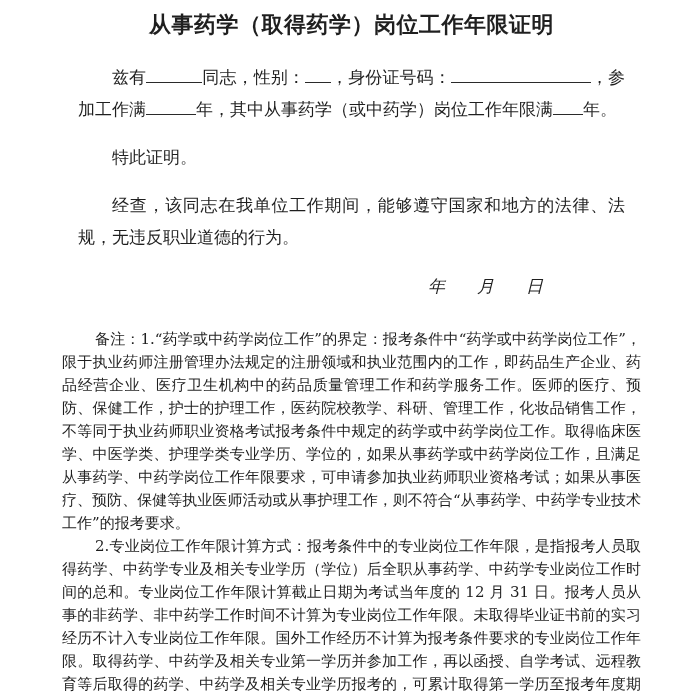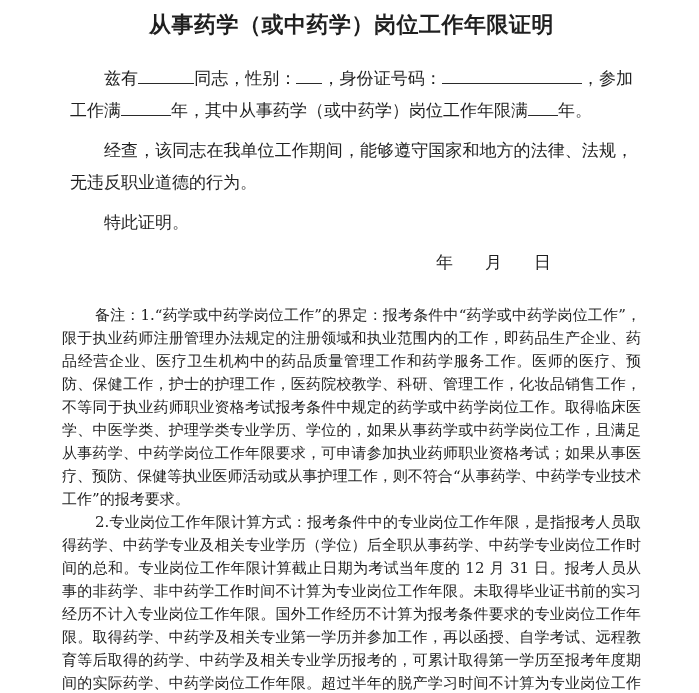--- a/index.html
+++ b/index.html
@@ -25,74 +25,76 @@
     font-weight: bold;
     font-family: "DejaVu Sans", "Liberation Sans", sans-serif;
     letter-spacing: 0.5px;
   }
   .body-text {
     font-size: 17px;
     line-height: 32px;
     text-align: justify;
   }
   .para {
-    margin: 8px;
+    margin: 16px;
     text-indent: 2em;
+    font-family: Liberation Serif, serif;
   }
   .seg { display: inline; }
   .blank {
     display: inline-block;
     border-bottom: 1px solid #2a2a2a;
     height: 16px;
     vertical-align: baseline;
   }
   .blank-name   { width: 56px; }
   .blank-gender { width: 26px; }
   .blank-id     { width: 140px; }
   .blank-years  { width: 50px; }
   .blank-pharm  { width: 30px; }
   .sig-line {
     margin: 0;
     line-height: 32px;
     padding-left: 262px;
     text-indent: 0;
   }
   .date-line {
-    margin: 8px;
+    margin: 0;
     line-height: 32px;
     padding-left: 366px;
     text-indent: 0;
+    font-style: italic;
   }
   .date-line .date-part { margin-right: 32px; }
   .date-line .date-part:last-child { margin-right: 0; }
   .notes {
     margin-top: 26px;
     font-size: 15px;
     line-height: 23px;
     text-align: justify;
   }
   .note {
     margin: 0;
     text-indent: 2.2em;
   }
 </style>
 </head>
 <body>
 
 <div class="page">
 
-  <h1 class="title">从事药学（或中药学）岗位工作年限证明</h1>
+  <h1 class="title">从事药学（取得药学）岗位工作年限证明</h1>
 
   <div class="body-text">
 
     <p class="para"><span class="seg">兹有</span><span class="blank blank-name"></span><span class="seg">同志，性别：</span><span class="blank blank-gender"></span><span class="seg">，身份证号码：</span><span class="blank blank-id"></span><span class="seg">，参加工作满</span><span class="blank blank-years"></span><span class="seg">年，其中从事药学（或中药学）岗位工作年限满</span><span class="blank blank-pharm"></span><span class="seg">年。</span></p>
 
+    <p class="para">特此证明。</p>
+
     <p class="para">经查，该同志在我单位工作期间，能够遵守国家和地方的法律、法规，无违反职业道德的行为。</p>
-
-    <p class="para">特此证明。</p>
 
 
     <p class="date-line"><span class="date-part">年</span><span class="date-part">月</span><span class="date-part">日</span></p>
 
   </div>
 
   <div class="notes">
     <p class="note">备注：1.“药学或中药学岗位工作”的界定：报考条件中“药学或中药学岗位工作”，限于执业药师注册管理办法规定的注册领域和执业范围内的工作，即药品生产企业、药品经营企业、医疗卫生机构中的药品质量管理工作和药学服务工作。医师的医疗、预防、保健工作，护士的护理工作，医药院校教学、科研、管理工作，化妆品销售工作，不等同于执业药师职业资格考试报考条件中规定的药学或中药学岗位工作。取得临床医学、中医学类、护理学类专业学历、学位的，如果从事药学或中药学岗位工作，且满足从事药学、中药学岗位工作年限要求，可申请参加执业药师职业资格考试；如果从事医疗、预防、保健等执业医师活动或从事护理工作，则不符合“从事药学、中药学专业技术工作”的报考要求。</p>
     <p class="note">2.专业岗位工作年限计算方式：报考条件中的专业岗位工作年限，是指报考人员取得药学、中药学专业及相关专业学历（学位）后全职从事药学、中药学专业岗位工作时间的总和。专业岗位工作年限计算截止日期为考试当年度的 12 月 31 日。报考人员从事的非药学、非中药学工作时间不计算为专业岗位工作年限。未取得毕业证书前的实习经历不计入专业岗位工作年限。国外工作经历不计算为报考条件要求的专业岗位工作年限。取得药学、中药学及相关专业第一学历并参加工作，再以函授、自学考试、远程教育等后取得的药学、中药学及相关专业学历报考的，可累计取得第一学历至报考年度期间的实际药学、中药学岗位工作年限。超过半年的脱产学习时间不计算为专业岗位工作年限，脱产学习前后的实际专业岗位工作年限可累计。</p>
   </div>

